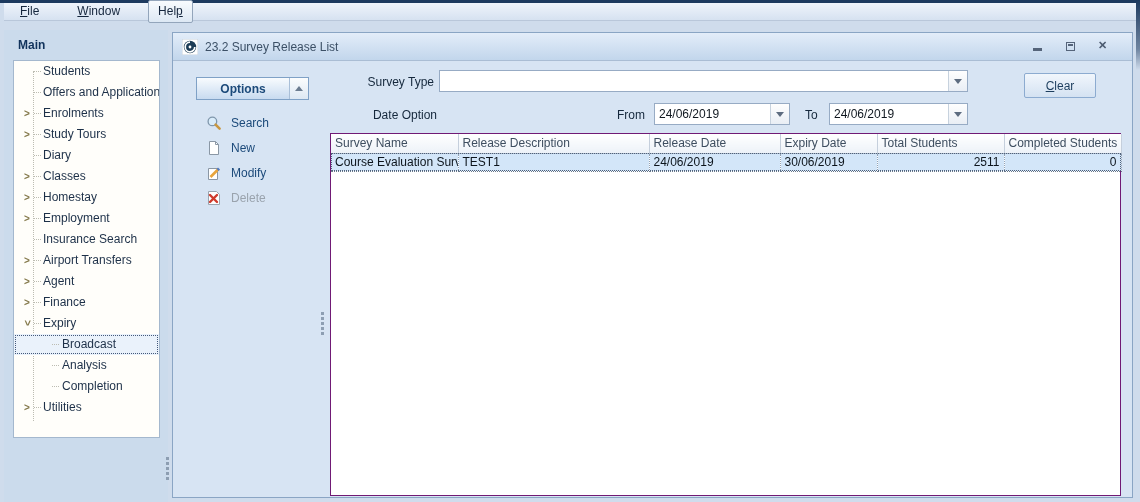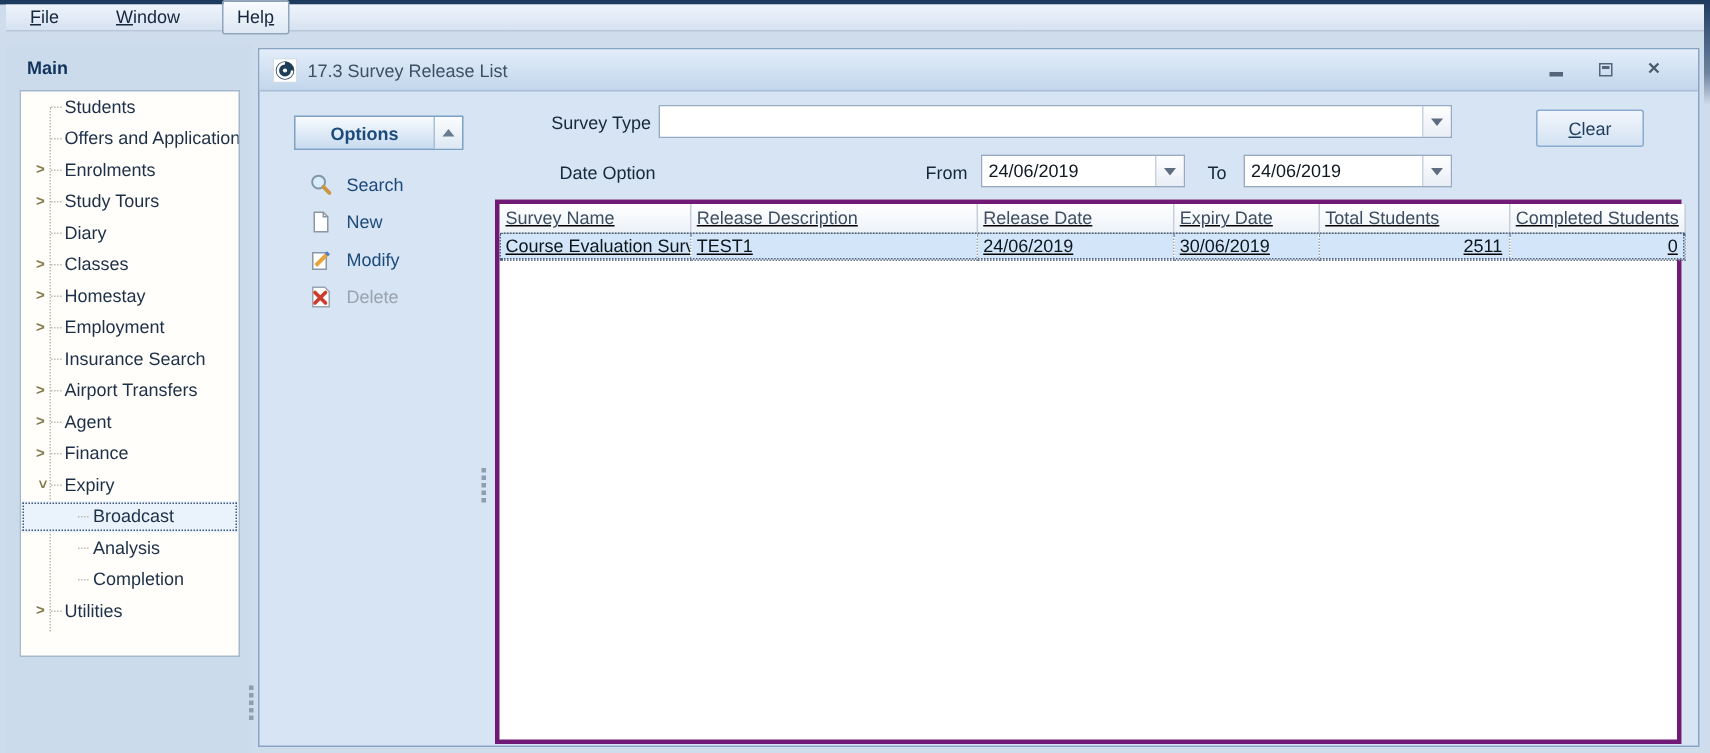--- a/index.html
+++ b/index.html
@@ -79,21 +79,21 @@
                display:flex; align-items:center; justify-content:center; }
   .arrow-down { width:0; height:0; border-left:4px solid transparent; border-right:4px solid transparent;
                 border-top:5px solid #5d6c80; }
   .clear-btn { position:absolute; left:850px; top:12px; width:72px; height:25px;
                border:1px solid #8cabd0; border-radius:2px; background:linear-gradient(#f1f6fc, #d4e2f2);
                color:#1d3e5e; display:flex; align-items:center; justify-content:center; }
   .clear-btn u { text-decoration:underline; }
 
   
   .grid-area { position:absolute; left:156px; top:72px; right:10px; bottom:1px;
-               background:#fff; border:3px solid #701a75;text-decoration:underline; }
+               background:#fff; border:1px solid #701a75; }
   table.grid { border-collapse:collapse; table-layout:fixed; width:790px; }
   .grid th { height:19px; background:linear-gradient(#ffffff, #edf2f8); border-right:1px solid #c5cfdc;
              border-bottom:1px solid #aab8c9; color:#3e4e60; font-weight:normal; text-align:left;
              padding:0 4px; font-size:12px; white-space:nowrap; overflow:hidden; }
   .grid td { height:18px; background:#d3e6f9; border-right:1px dotted #93a2b4; border-bottom:1px dotted #6a7a8c;
              color:#0c141c; padding:0 4px; font-size:12px; white-space:nowrap; overflow:hidden; }
   .grid td.num { text-align:right; }
   .grid tr.datarow { outline:1px dotted #50617a; outline-offset:-1px; }
 </style>
 </head>
@@ -143,21 +143,21 @@
       </div>
 
     <div class="panel">
       <div class="panel-titlebar">
         <svg width="16" height="16" viewBox="0 0 16 16">
           <rect x="0" y="0" width="16" height="16" fill="#ffffff" stroke="#c8d2dc"></rect>
           <circle cx="8" cy="8" r="6.2" fill="#1d3d57"></circle>
           <path d="M8 3.2 A4.8 4.8 0 1 0 12.8 8" stroke="#ffffff" stroke-width="1.7" fill="none"></path>
           <circle cx="8" cy="8" r="1.4" fill="#ffffff"></circle>
         </svg>
-        <span class="panel-title">17.3 Survey Release List</span>
+        <span class="panel-title">23.2 Survey Release List</span>
         <div class="win-controls">
           <div class="wc wc-min">
               <i></i>
             </div>
           <div class="wc wc-restore">
               <i></i>
             </div>
           <div class="wc wc-close"></div>
         </div>
       </div>

